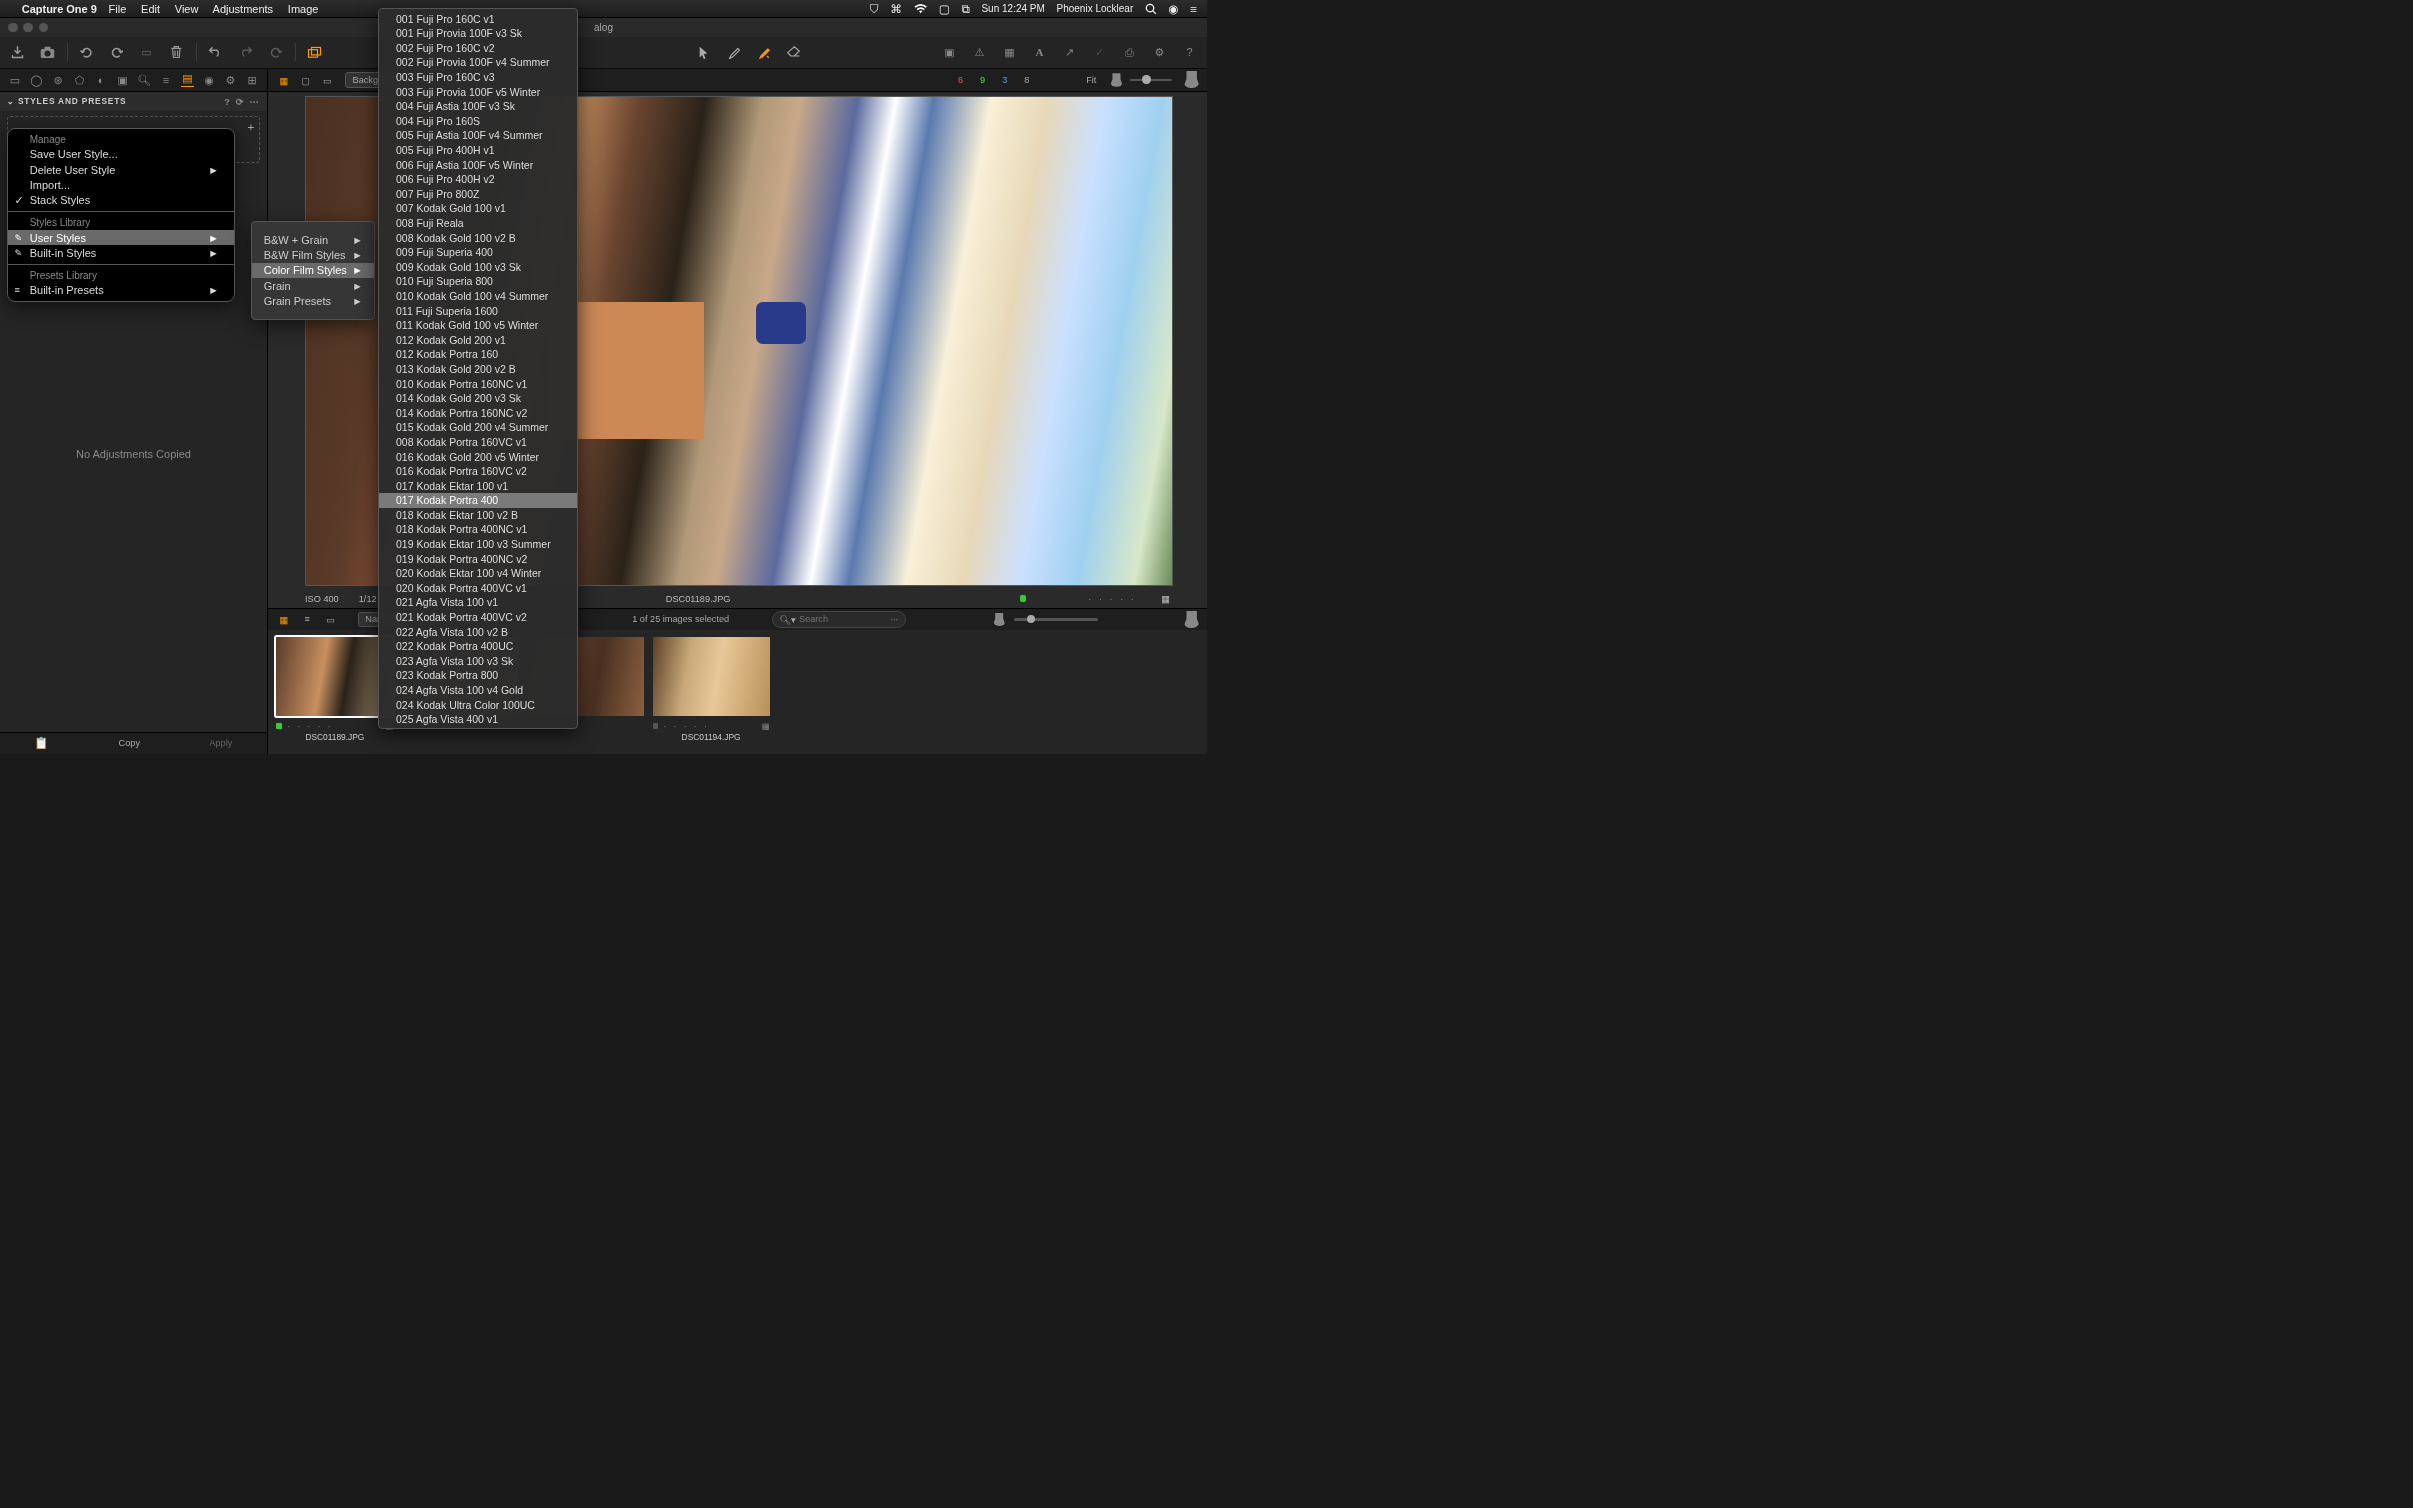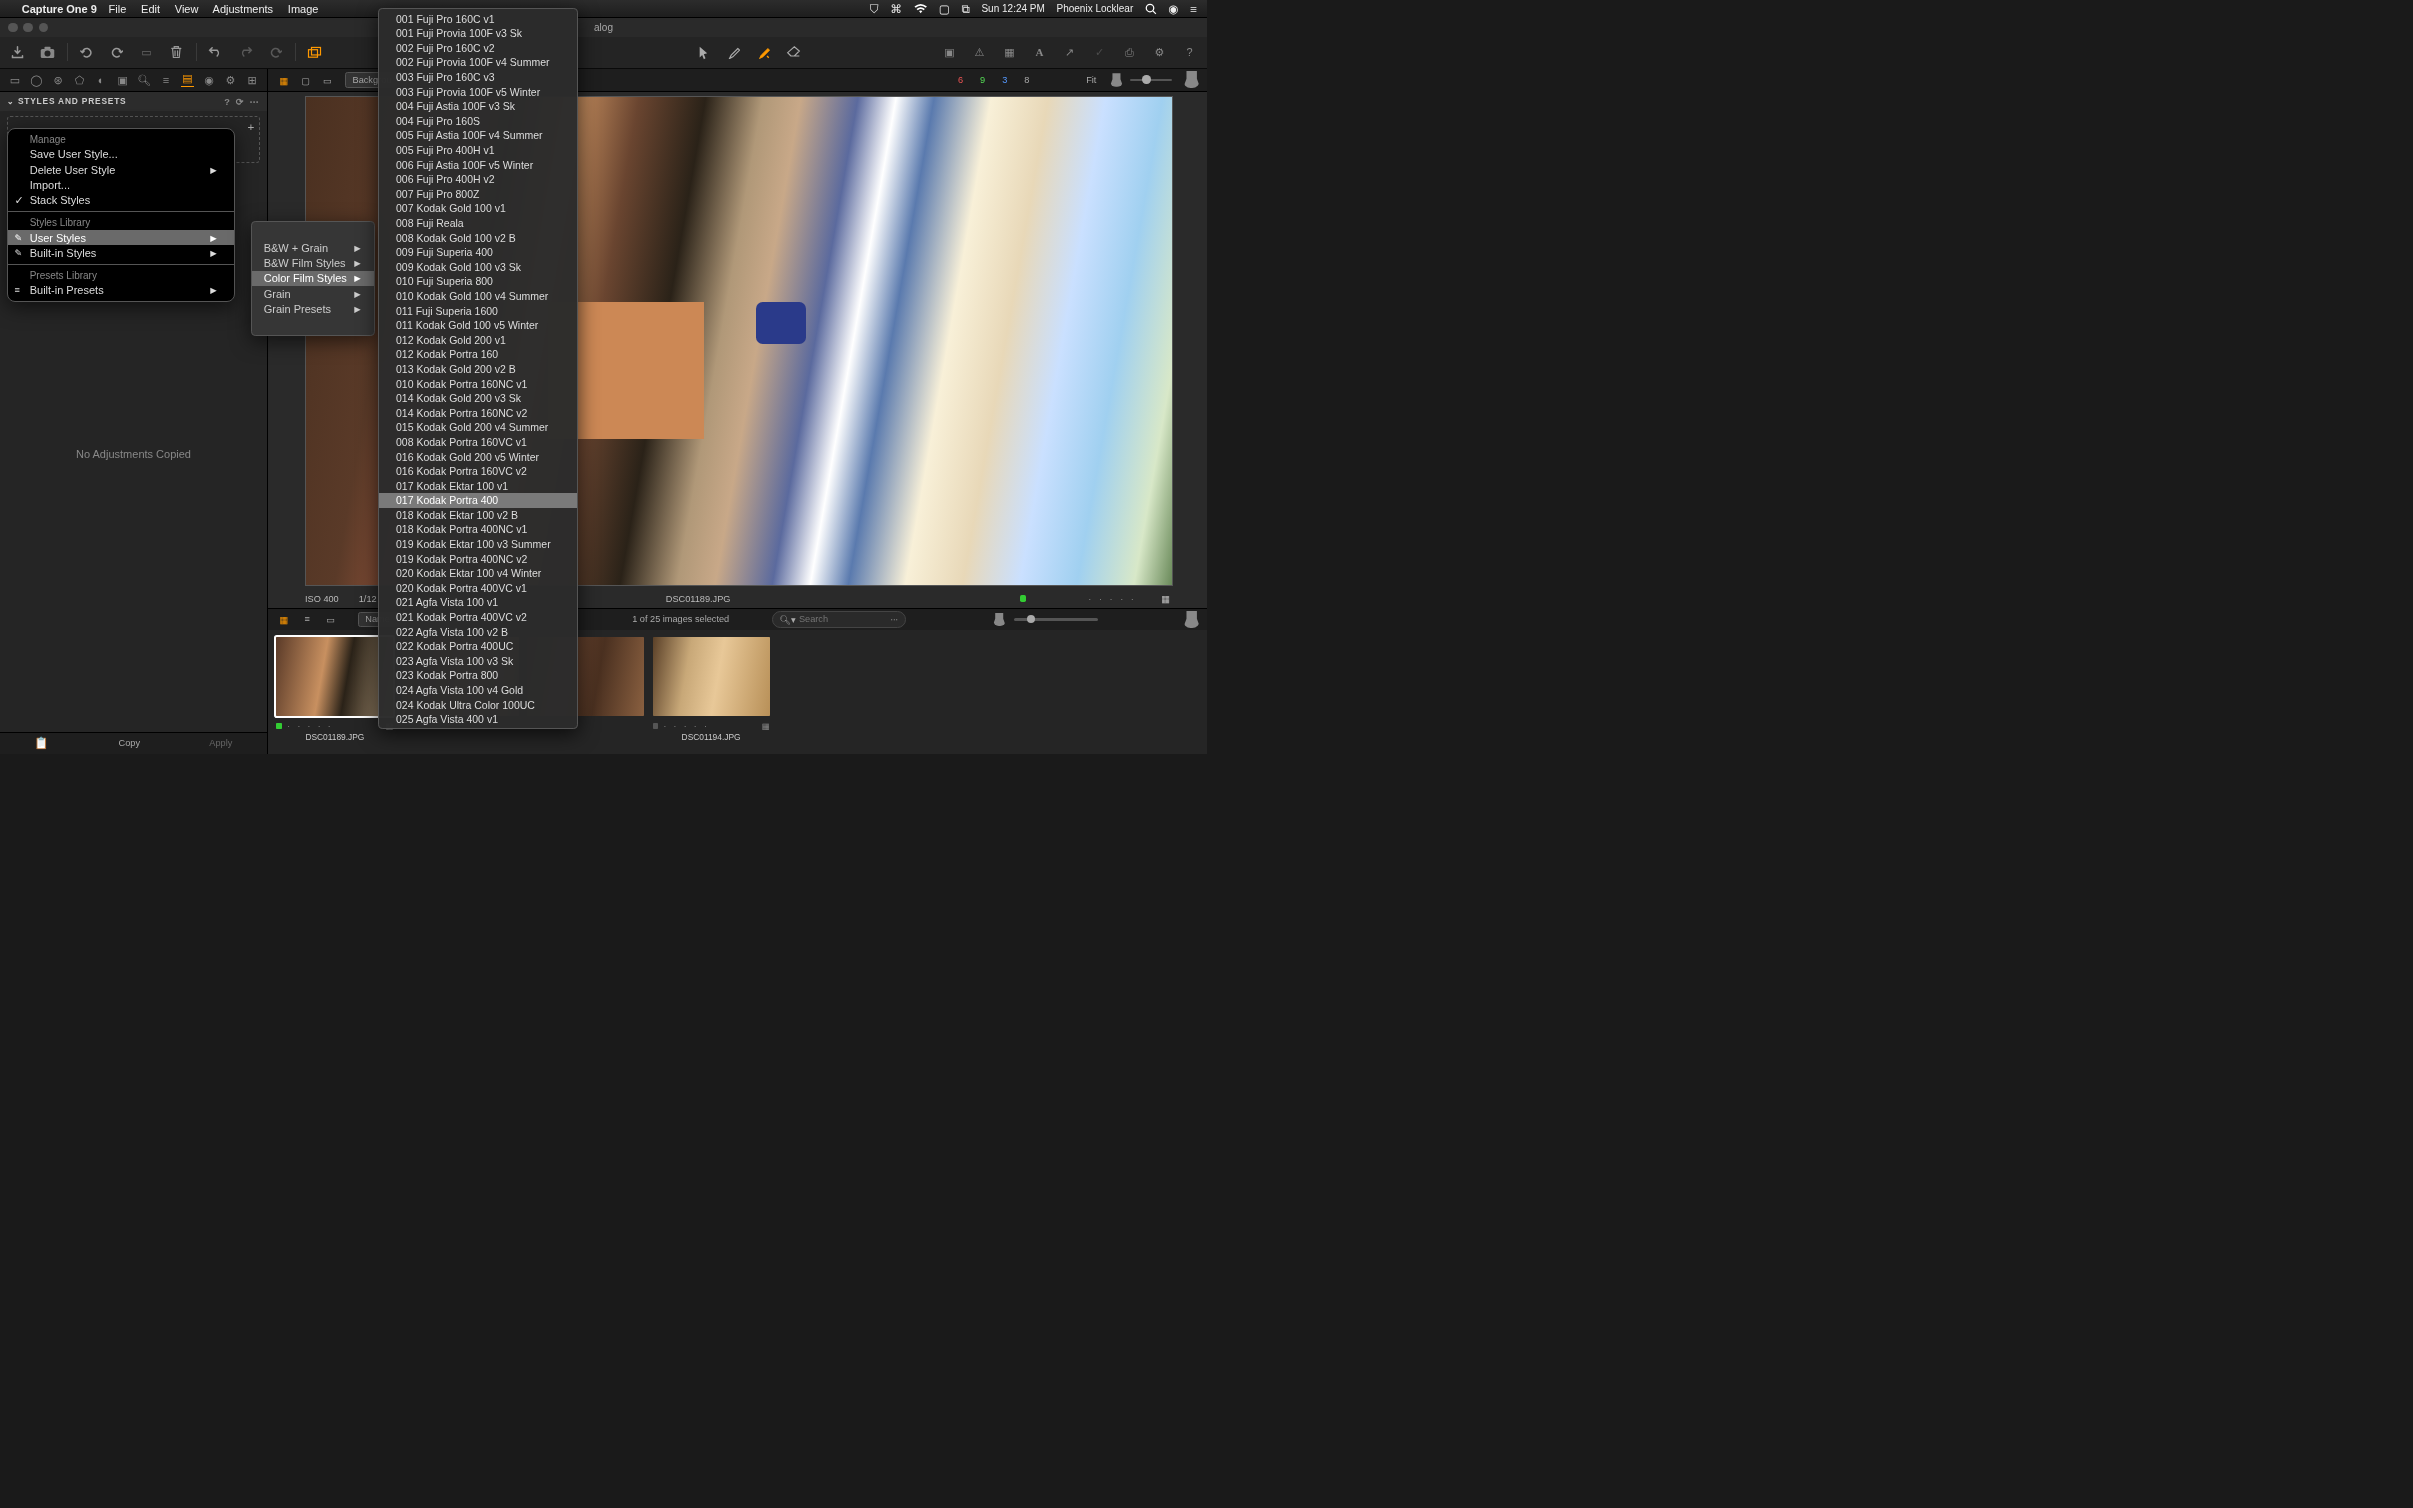--- a/index.html
+++ b/index.html
@@ -262,21 +262,21 @@
 
 
 .flyout1 {
   position: absolute;
   top: 221px;
   left: 251px;
   width: 124px;
   background: #363636;
   border: 0.8px solid #555;
   border-radius: 4.2px;
-  padding: 18px 0;
+  padding: 10px 0;
   box-shadow: 0 5px 20px rgba(0,0,0,0.6);
   z-index: 50;
   font-size: 11px;
 }
 .flyout1 .cm-item { padding: 1.7px 13.4px 1.7px 11.7px; }
 
 .flyout2 {
   position: absolute;
   top: 7.5px;
   left: 378px;

